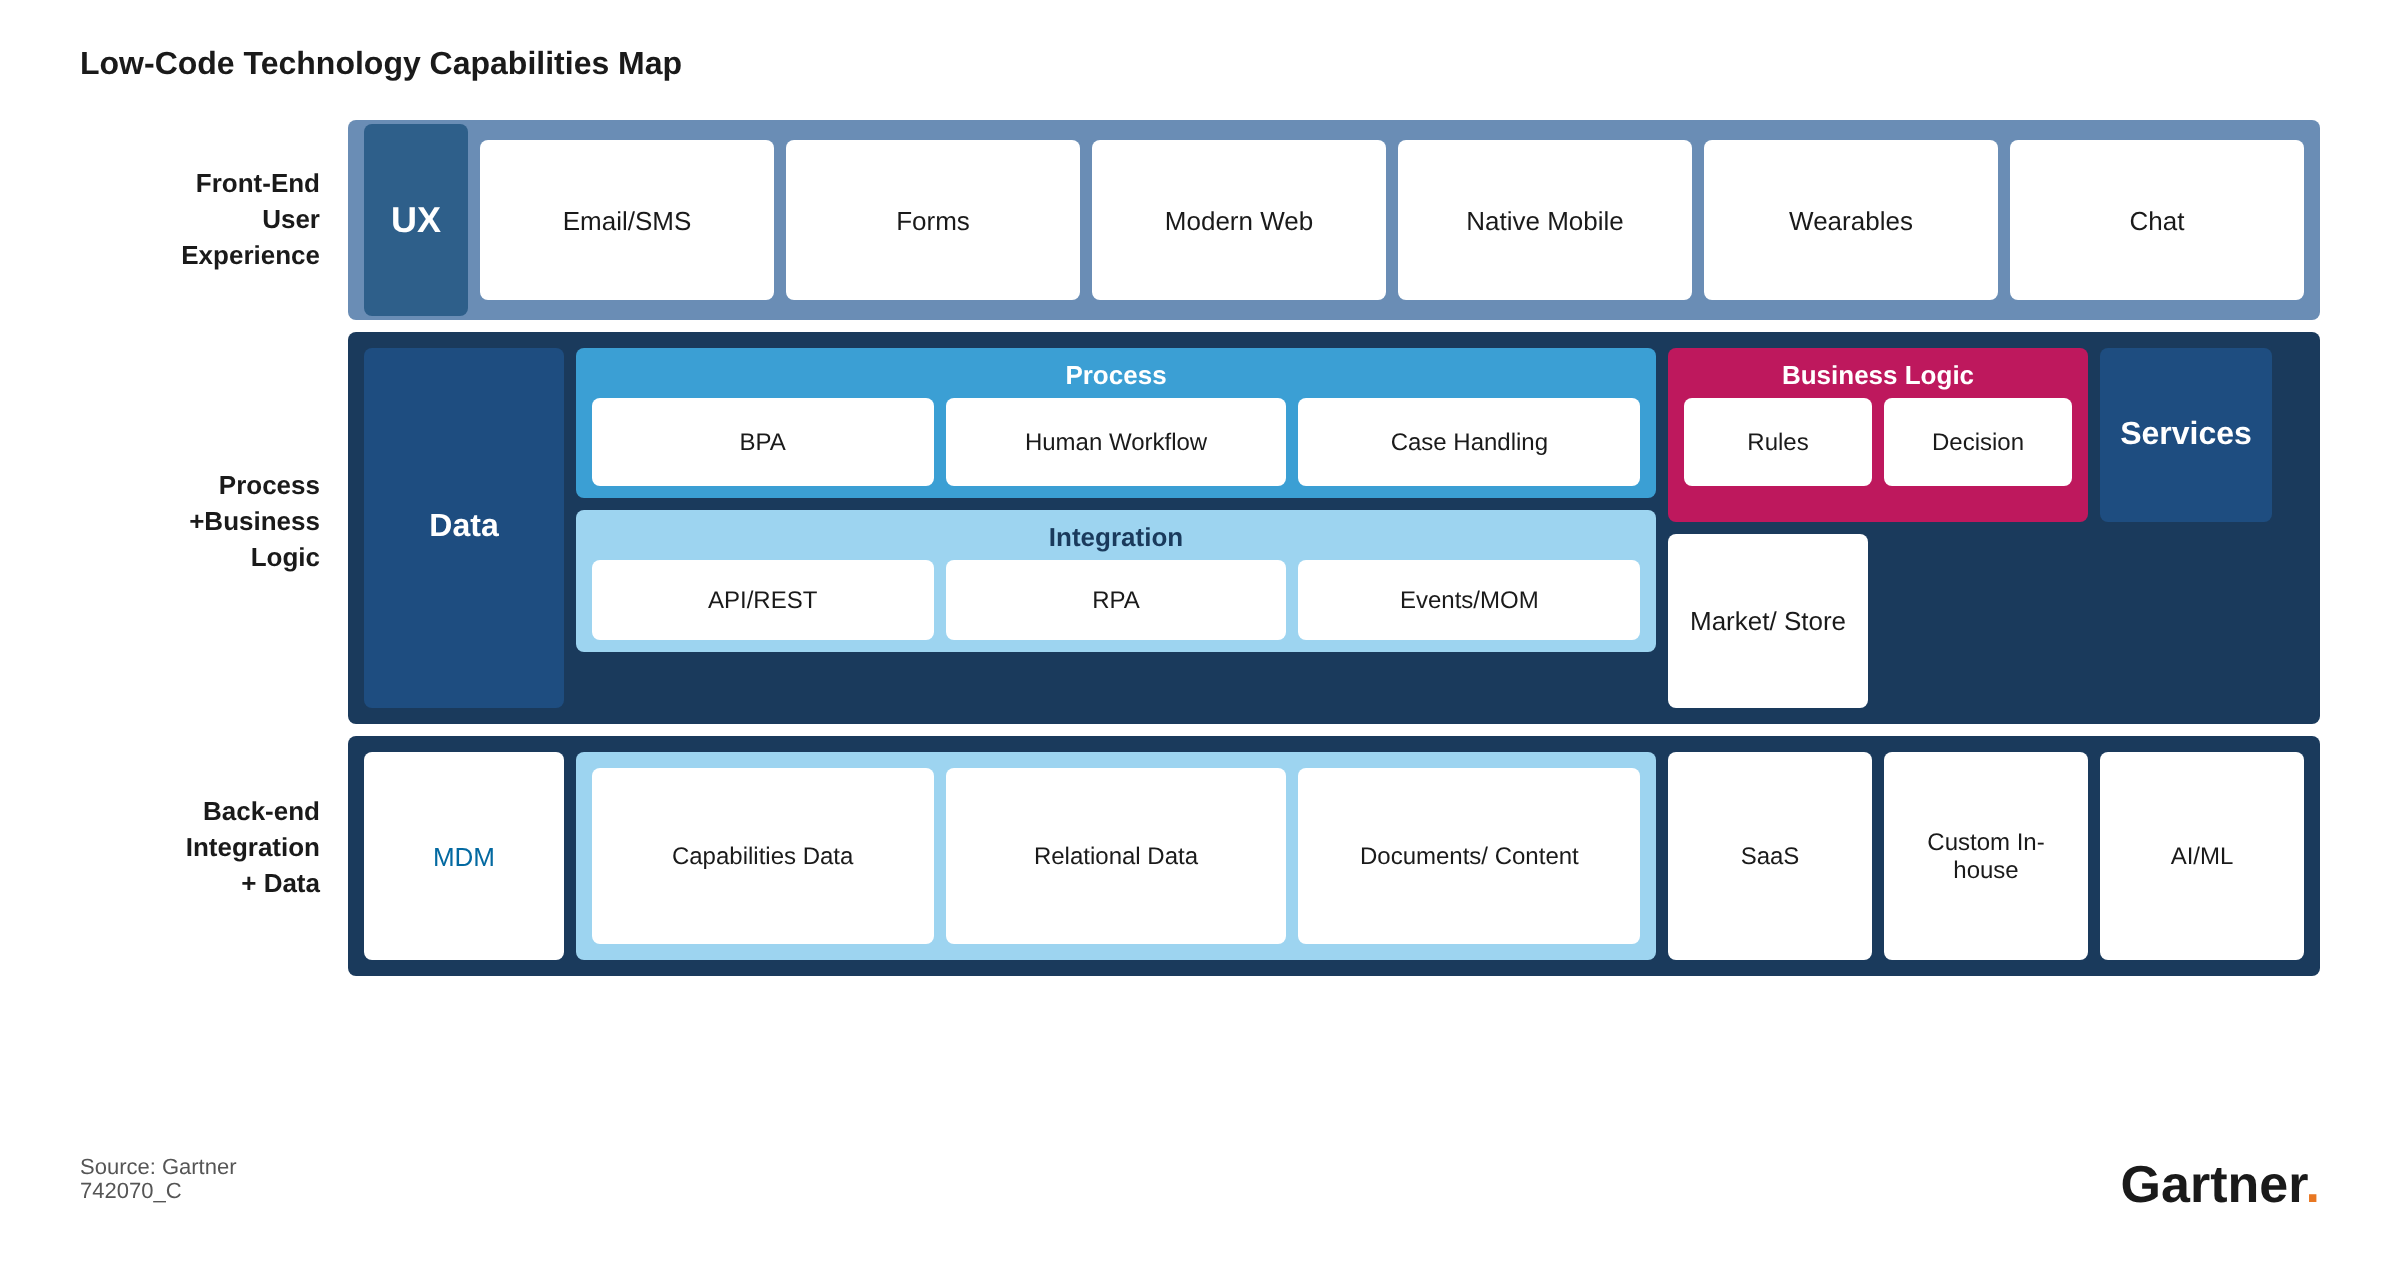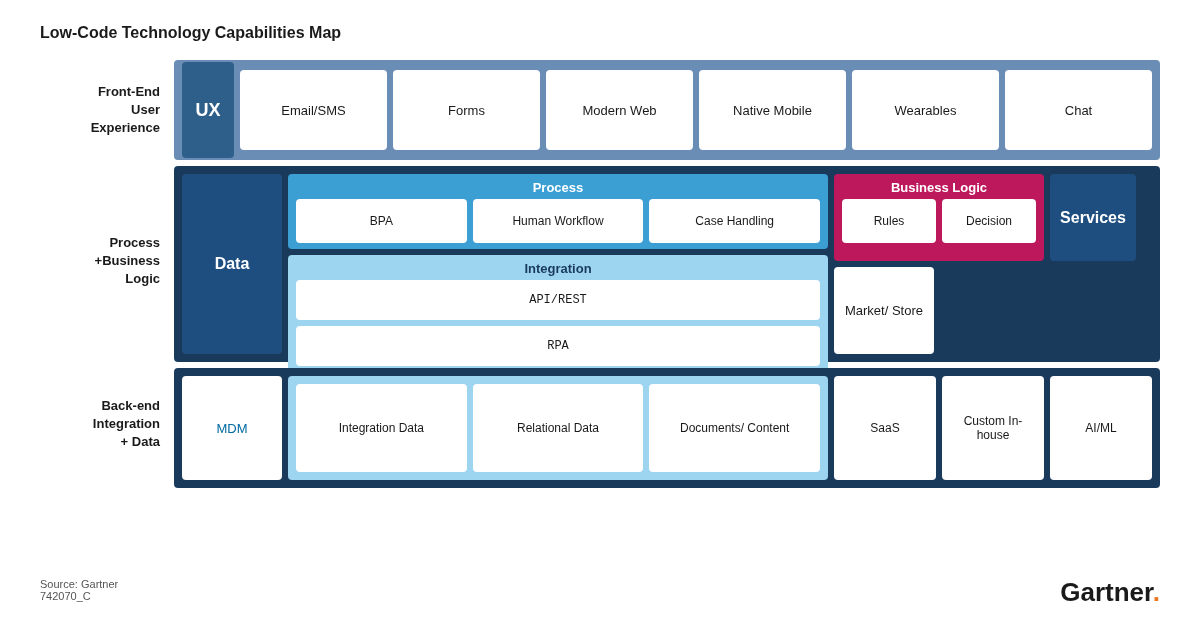--- a/index.html
+++ b/index.html
@@ -159,23 +159,22 @@
       gap: 4px;
     }
     .integration-title {
       font-size: 13px;
       font-weight: bold;
       color: #1a3a5c;
       text-align: center;
     }
     .integration-items {
       display: flex;
-      flex-direction: column;
-      gap: 6px;
-      font-family: Liberation Mono, monospace;
+      flex-direction: row;
+      gap: 6px;
     }
     .integration-item {
       background: #fff;
       border-radius: 4px;
       flex: 1;
       padding: 6px 4px;
       display: flex;
       align-items: center;
       justify-content: center;
       text-align: center;
@@ -388,21 +387,21 @@
             <div style="width:100px; background:#fff; border-radius:4px; display:flex; align-items:center; justify-content:center; font-size:13px; color:#1a1a1a; text-align:center; padding:6px;">Market/ Store</div>
           </div>
         </div>
       </div>
 
       <div class="bd-outer">
 
         <div style="width:100px; background:#fff; border-radius:4px; display:flex; align-items:center; justify-content:center; font-size:13px; color:#0369a1; text-align:center; flex-shrink:0;">MDM</div>
 
         <div style="flex:1; background:#9dd4f0; border-radius:4px; display:flex; flex-direction:row; gap:6px; padding:8px;">
-          <div class="bd-item">Integration Data</div>
+          <div class="bd-item">Capabilities Data</div>
           <div class="bd-item">Relational Data</div>
           <div class="bd-item">Documents/ Content</div>
         </div>
 
         <div style="width:318px; flex-shrink:0; display:flex; flex-direction:row; gap:6px;">
           <div class="bd-item">SaaS</div>
           <div class="bd-item">Custom In-house</div>
           <div class="bd-item">AI/ML</div>
         </div>
       </div>

